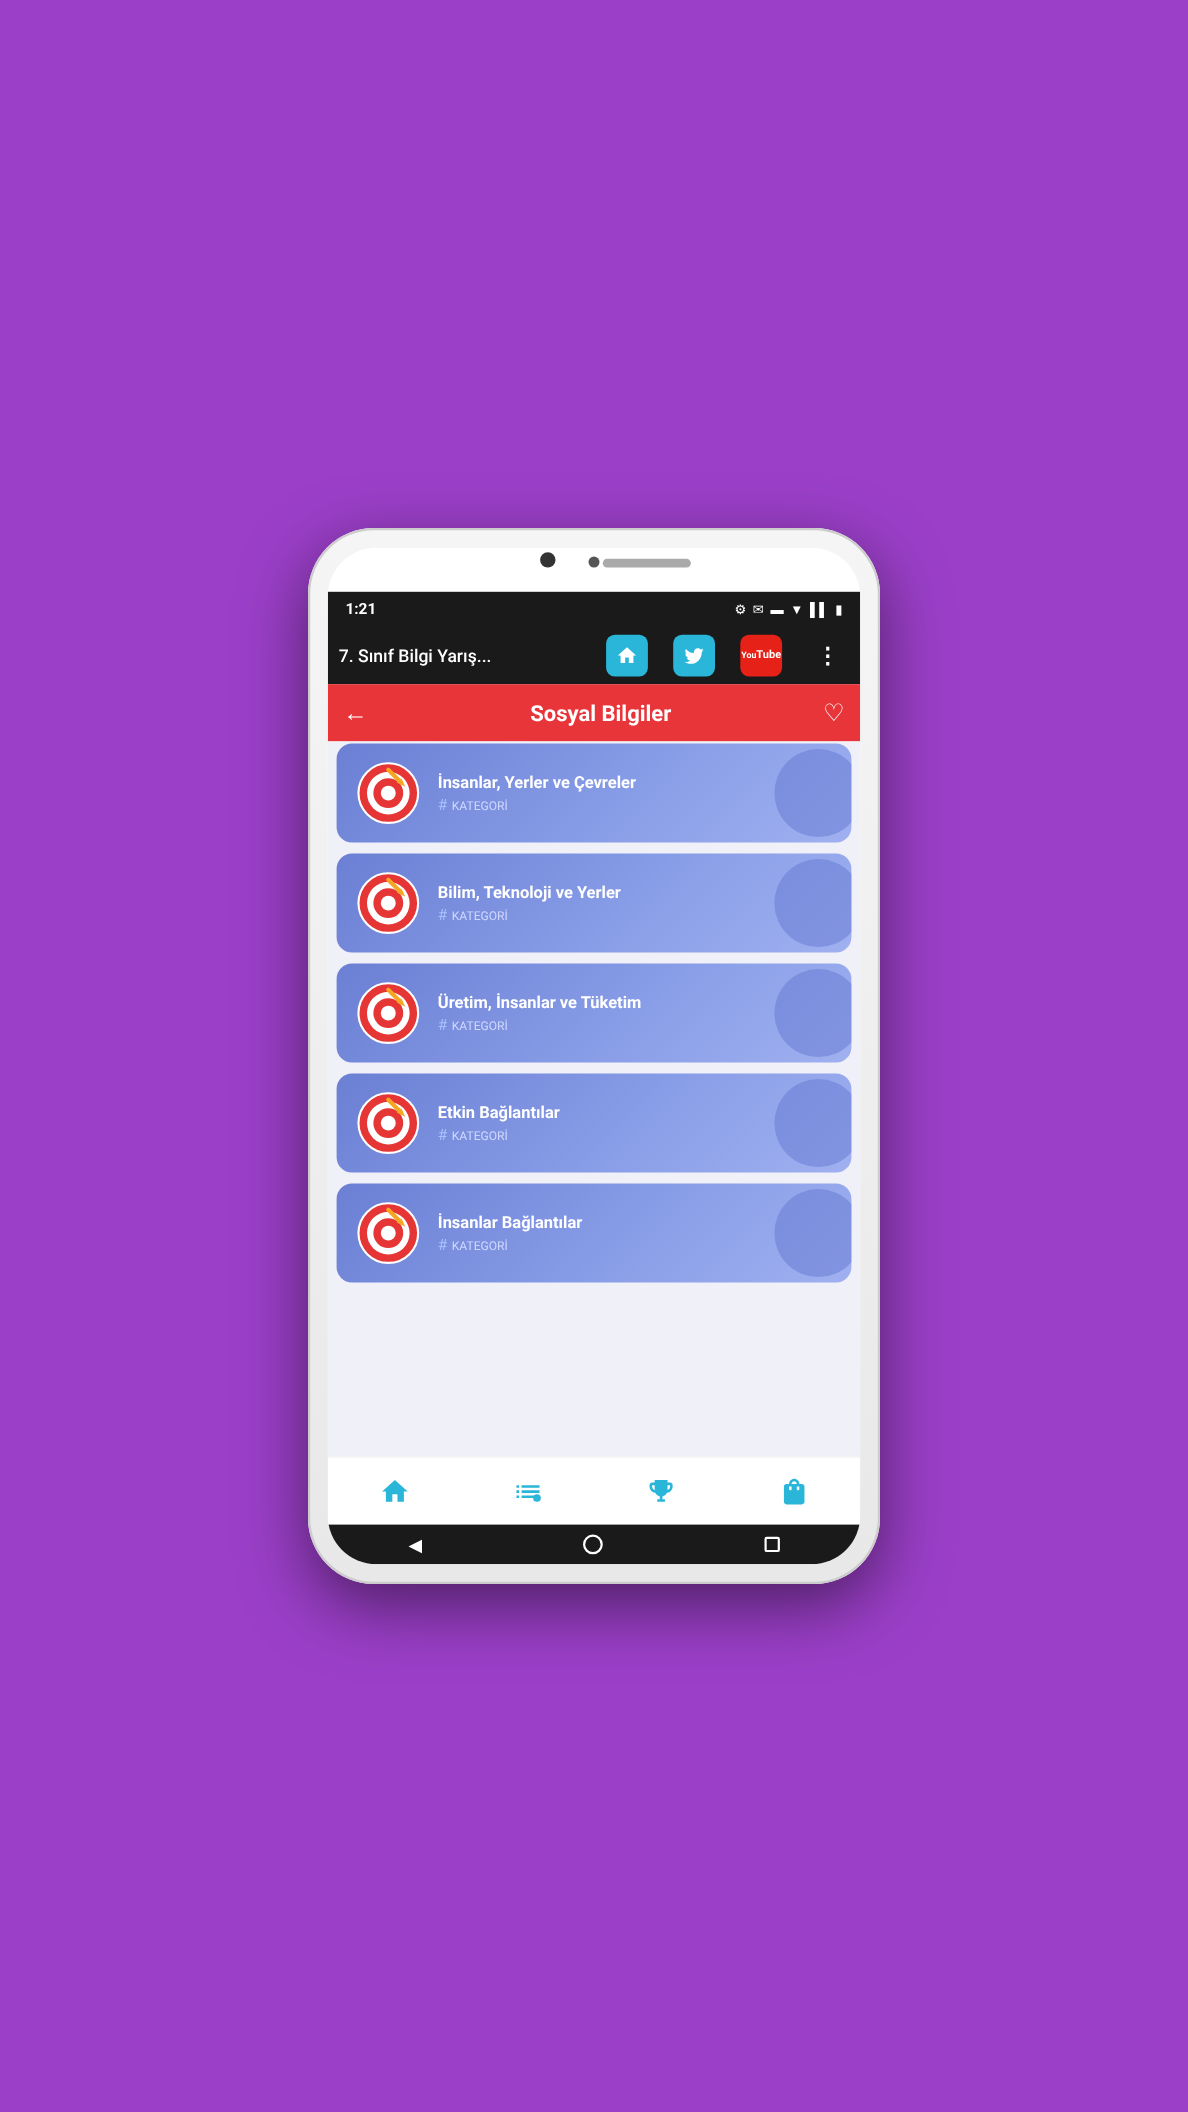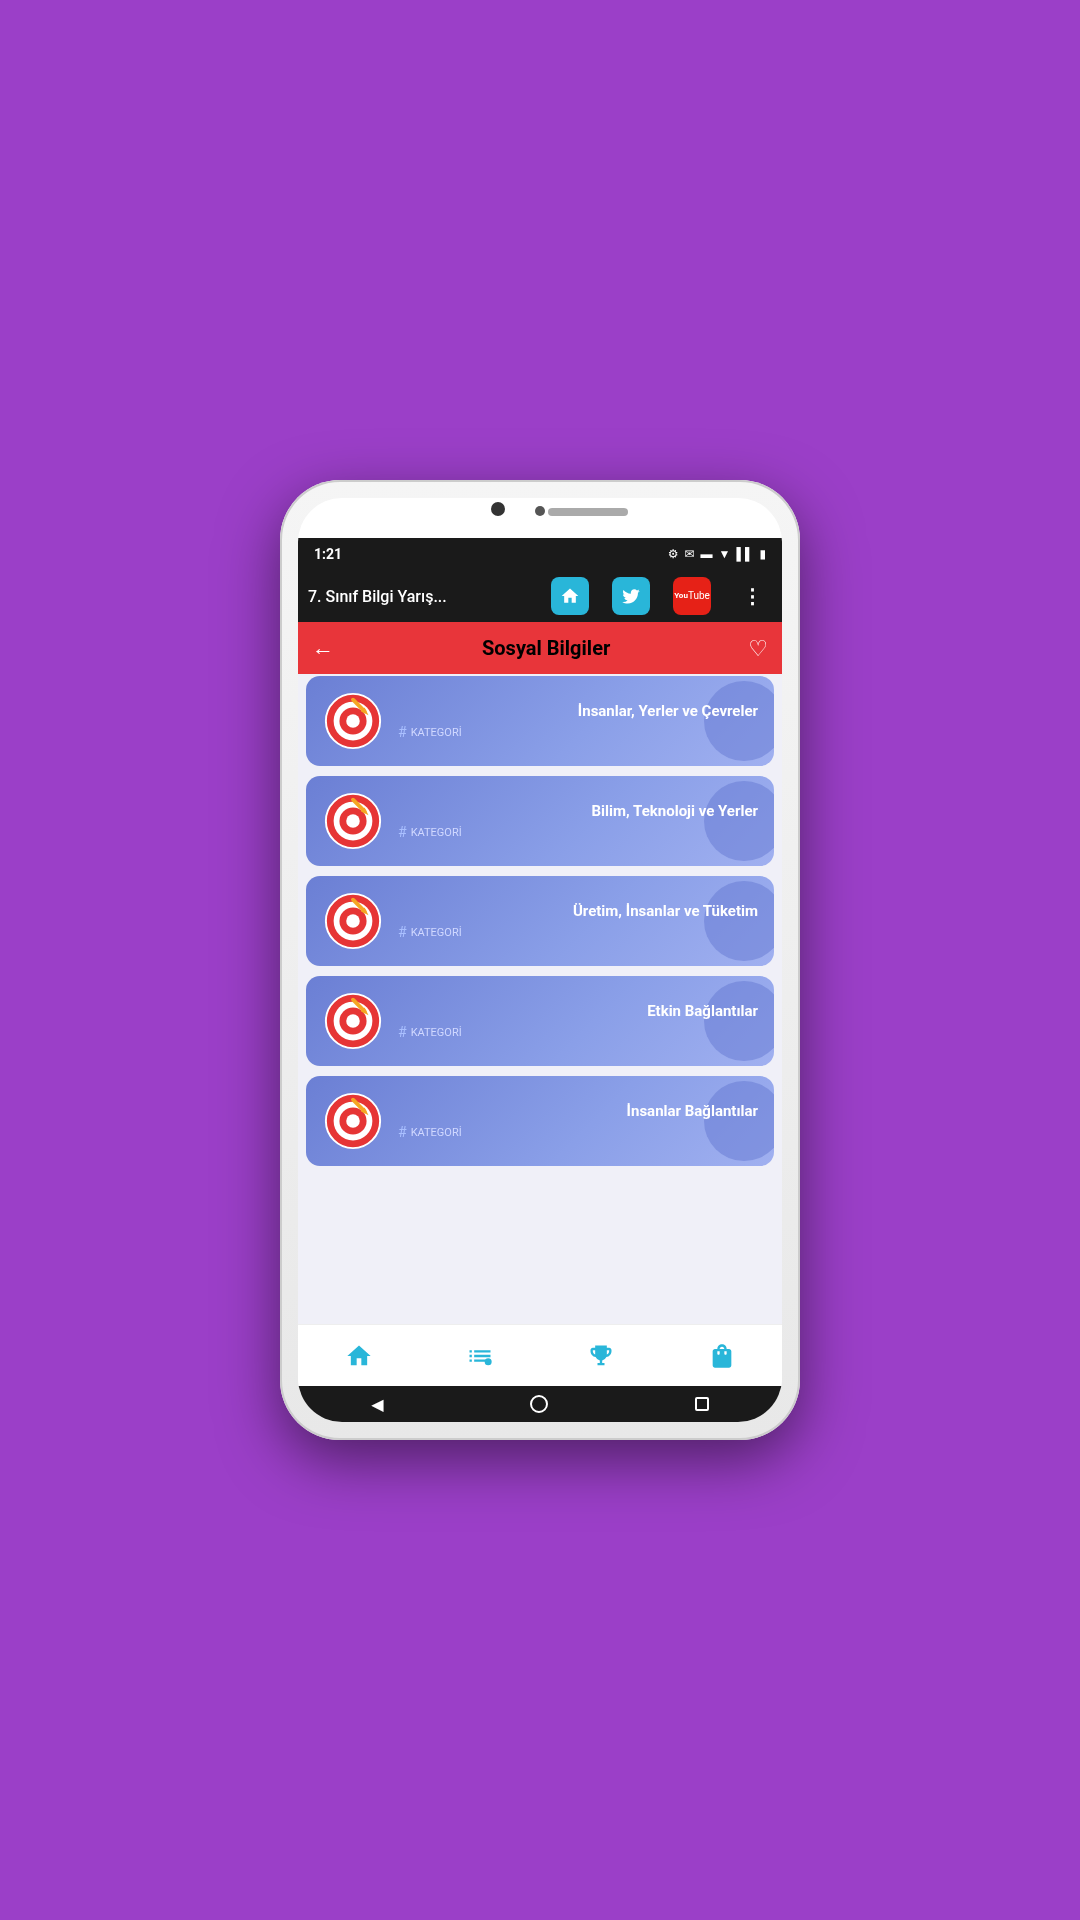--- a/index.html
+++ b/index.html
@@ -164,41 +164,40 @@
     .back-btn {
       color: #fff;
       font-size: 22px;
       cursor: pointer;
       margin-right: 10px;
     }
 
     .page-title {
       flex: 1;
       text-align: center;
-      color: #000000;
+      color: #ffffff;
       font-size: 20px;
       font-weight: bold;
     }
 
     .favorite-btn {
       color: #fff;
       font-size: 22px;
       cursor: pointer;
     }
 
     
     .content-list {
       flex: 1;
       background: #f0f0f8;
       overflow-y: auto;
       padding: 8px;
       display: flex;
       flex-direction: column;
       gap: 10px;
-      text-align: right;
     }
 
     .category-card {
       background: linear-gradient(135deg, #6b7fd4 0%, #8a9fe8 60%, #a0b0f0 100%);
       border-radius: 14px;
       display: flex;
       align-items: center;
       padding: 14px 16px;
       cursor: pointer;
       position: relative;
@@ -305,21 +304,21 @@
       border: 2px solid #fff;
       border-radius: 2px;
     }
 
     .youtube-top {
       font-size: 8px;
       font-weight: bold;
     }
     .youtube-bot {
       font-size: 10px;
-      font-weight: normal;
+      font-weight: bold;
     }
   </style>
 </head>
 <body>
 
 <div class="phone-outer">
   <div class="phone-camera"></div>
   <div class="phone-speaker-dot"></div>
   <div class="phone-speaker-bar"></div>
 

